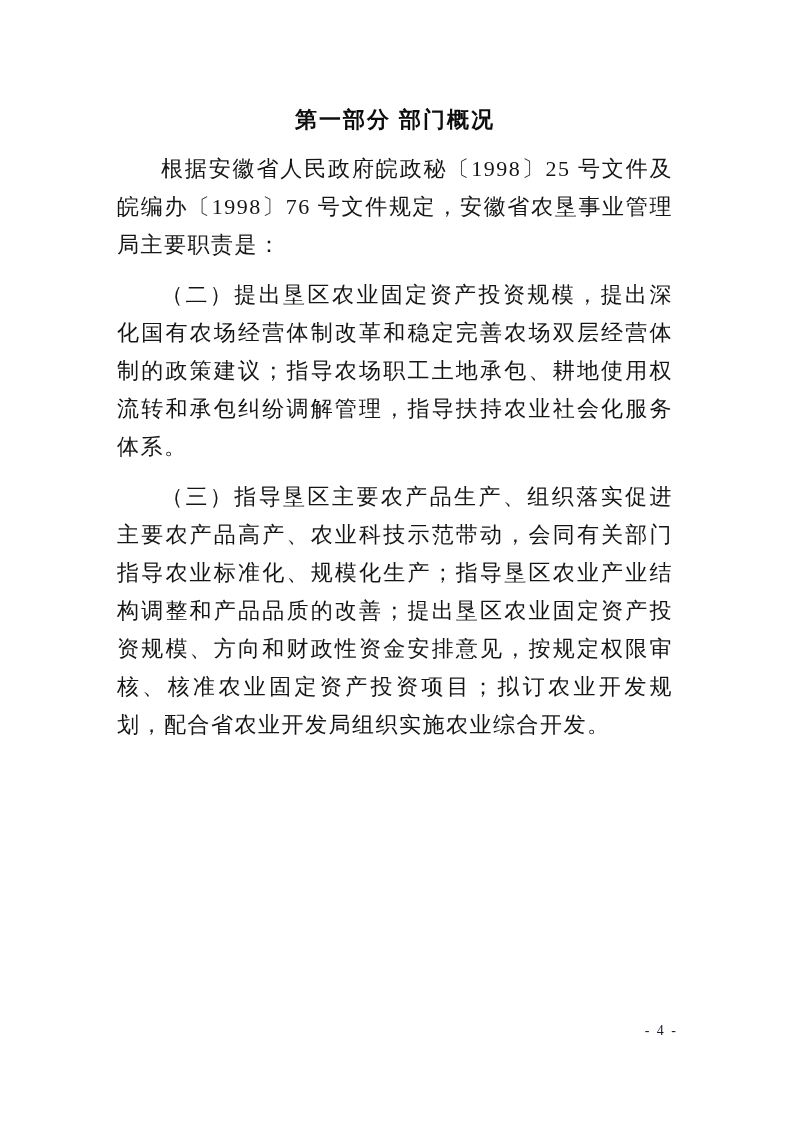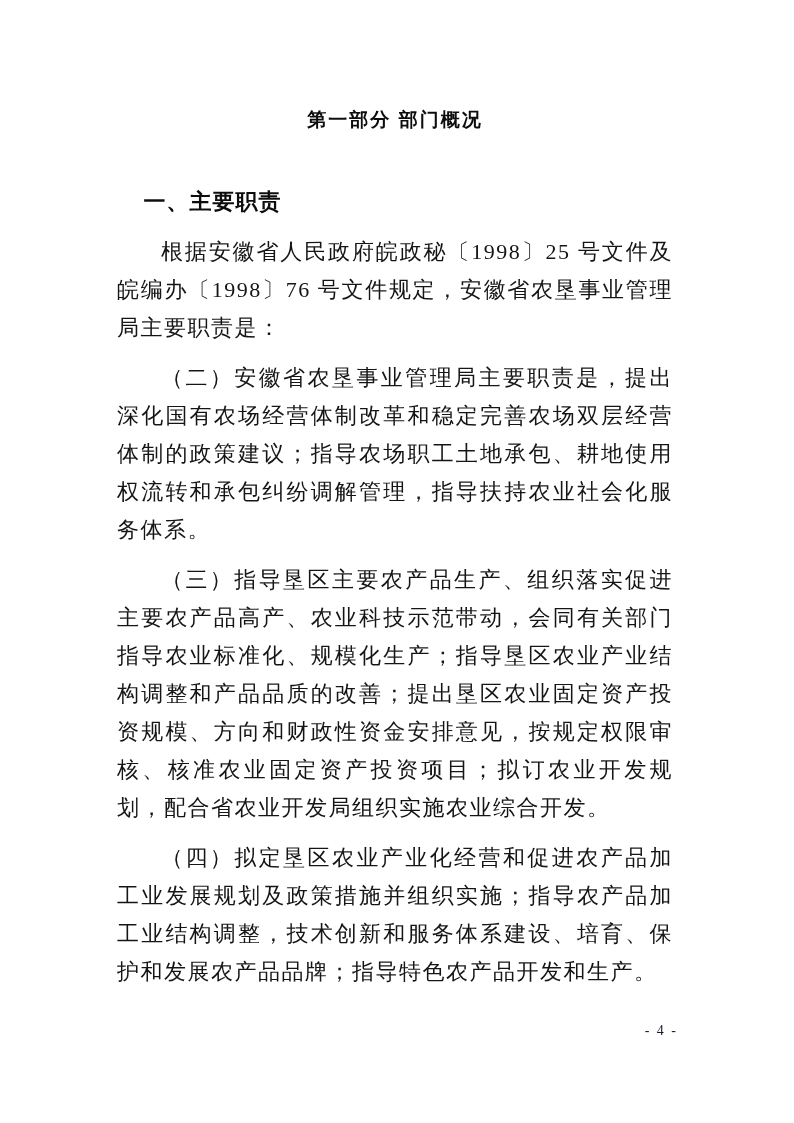--- a/index.html
+++ b/index.html
@@ -19,21 +19,21 @@
   }
   .doc {
     position: absolute;
     left: 105px;
     top: 0;
     width: 580px;
   }
   .doc-title {
     font-family: "Liberation Sans", "DejaVu Sans", sans-serif;
     font-weight: bold;
-    font-size: 19px;
+    font-size: 22px;
     line-height: 36px;
     text-align: center;
     letter-spacing: 2px;
     margin: 102px 0 0 0;
     color: #0d0d0d;
   }
   .section-heading {
     font-family: "Liberation Sans", "DejaVu Sans", sans-serif;
     font-weight: bold;
     font-size: 22px;
@@ -61,27 +61,25 @@
     color: #1a1a2e;
     font-family: "Liberation Serif", "DejaVu Serif", serif;
   }
 </style>
 </head>
 <body>
 
 <div class="page">
   <div class="doc">
     <h1 class="doc-title">第一部分 部门概况</h1>
-    <h2 class="section-heading">一、主要职责</h2>
     <div class="paragraphs">
 
         <p>根据安徽省人民政府皖政秘〔1998〕25 号文件及皖编办〔1998〕76 号文件规定，安徽省农垦事业管理局主要职责是：</p>
 
 
-        <p>（二）安徽省农垦事业管理局主要职责是，提出深化国有农场经营体制改革和稳定完善农场双层经营体制的政策建议；指导农场职工土地承包、耕地使用权流转和承包纠纷调解管理，指导扶持农业社会化服务体系。</p>
+        <p>（二）提出垦区农业固定资产投资规模，提出深化国有农场经营体制改革和稳定完善农场双层经营体制的政策建议；指导农场职工土地承包、耕地使用权流转和承包纠纷调解管理，指导扶持农业社会化服务体系。</p>
 
         <p>（三）指导垦区主要农产品生产、组织落实促进主要农产品高产、农业科技示范带动，会同有关部门指导农业标准化、规模化生产；指导垦区农业产业结构调整和产品品质的改善；提出垦区农业固定资产投资规模、方向和财政性资金安排意见，按规定权限审核、核准农业固定资产投资项目；拟订农业开发规划，配合省农业开发局组织实施农业综合开发。</p>
 
-        <p>（四）拟定垦区农业产业化经营和促进农产品加工业发展规划及政策措施并组织实施；指导农产品加工业结构调整，技术创新和服务体系建设、培育、保护和发展农产品品牌；指导特色农产品开发和生产。</p>
       </div>
   </div>
   <div class="page-number">- 4 -</div>
 </div>
 
 </body></html>

